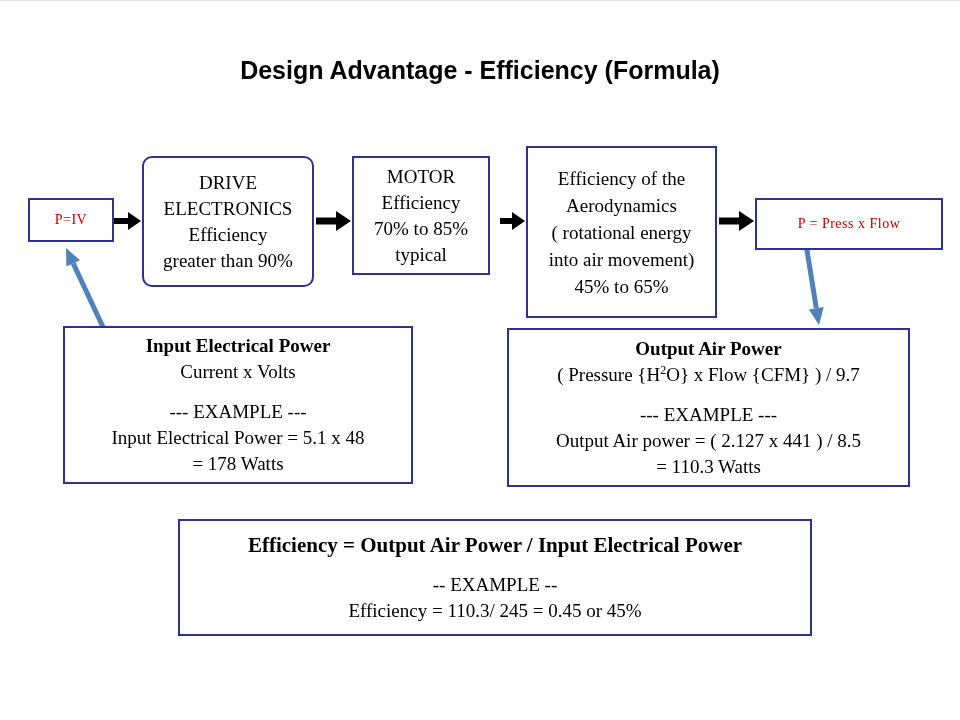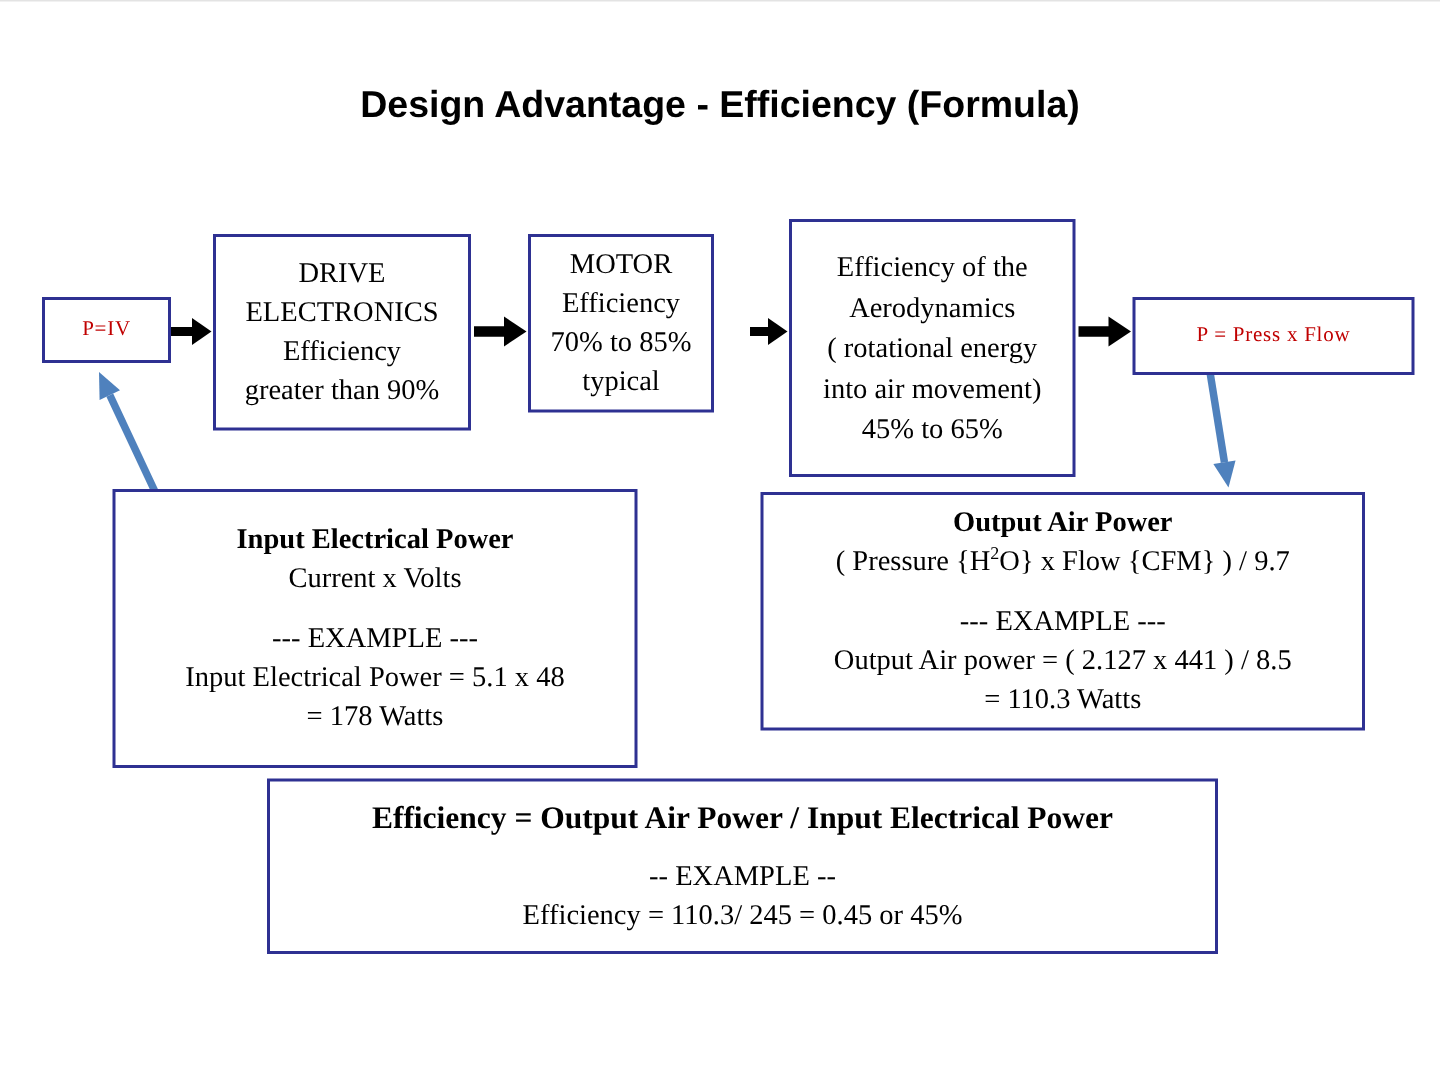--- a/index.html
+++ b/index.html
@@ -14,26 +14,26 @@
     font-size:25px; font-weight:bold; color:#000;
   }
   .box {
     position:absolute; border:2px solid #2e3192; background:#ffffff;
     box-sizing:border-box; display:flex; flex-direction:column;
     align-items:center; justify-content:center; text-align:center;
   }
   .flow-text { font-size:19px; line-height:26px; }
   .red-label { color:#c00000; font-size:14px; letter-spacing:0.5px; }
   #p-iv-box        { left:28px;  top:197px; width:86px;  height:44px; }
-  #drive-box       { left:142px; top:155px; width:172px; height:131px; }
-  #motor-box       { left:352px; top:155px; width:124px; height:119px; }
+  #drive-box       { left:142px; top:155px; width:172px; height:131px;border-radius:10px; }
+  #motor-box       { left:352px; top:155px; width:138px; height:119px; }
   #aero-box        { left:526px; top:145px; width:191px; height:172px; line-height:27px; }
   #p-press-box     { left:755px; top:197px; width:188px; height:52px; }
   .big-box { font-size:19px; line-height:26px; border-width:2px; }
-  #input-box       { left:63px;  top:325px; width:350px; height:186px;margin-left:12px; }
+  #input-box       { left:63px;  top:325px; width:350px; height:158px; }
   #output-box      { left:507px; top:327px; width:403px; height:159px; }
   #efficiency-box  { left:178px; top:518px; width:634px; height:117px;font-family:Liberation Serif, serif; }
   .bold { font-weight:bold; }
   .big-title { font-size:21px; }
   .gap { height:14px; }
   sup { font-size:12px; line-height:0; }
   .overlay { position:absolute; left:0; top:0; width:960px; height:720px; pointer-events:none; }
 </style>
 </head>
 <body>

